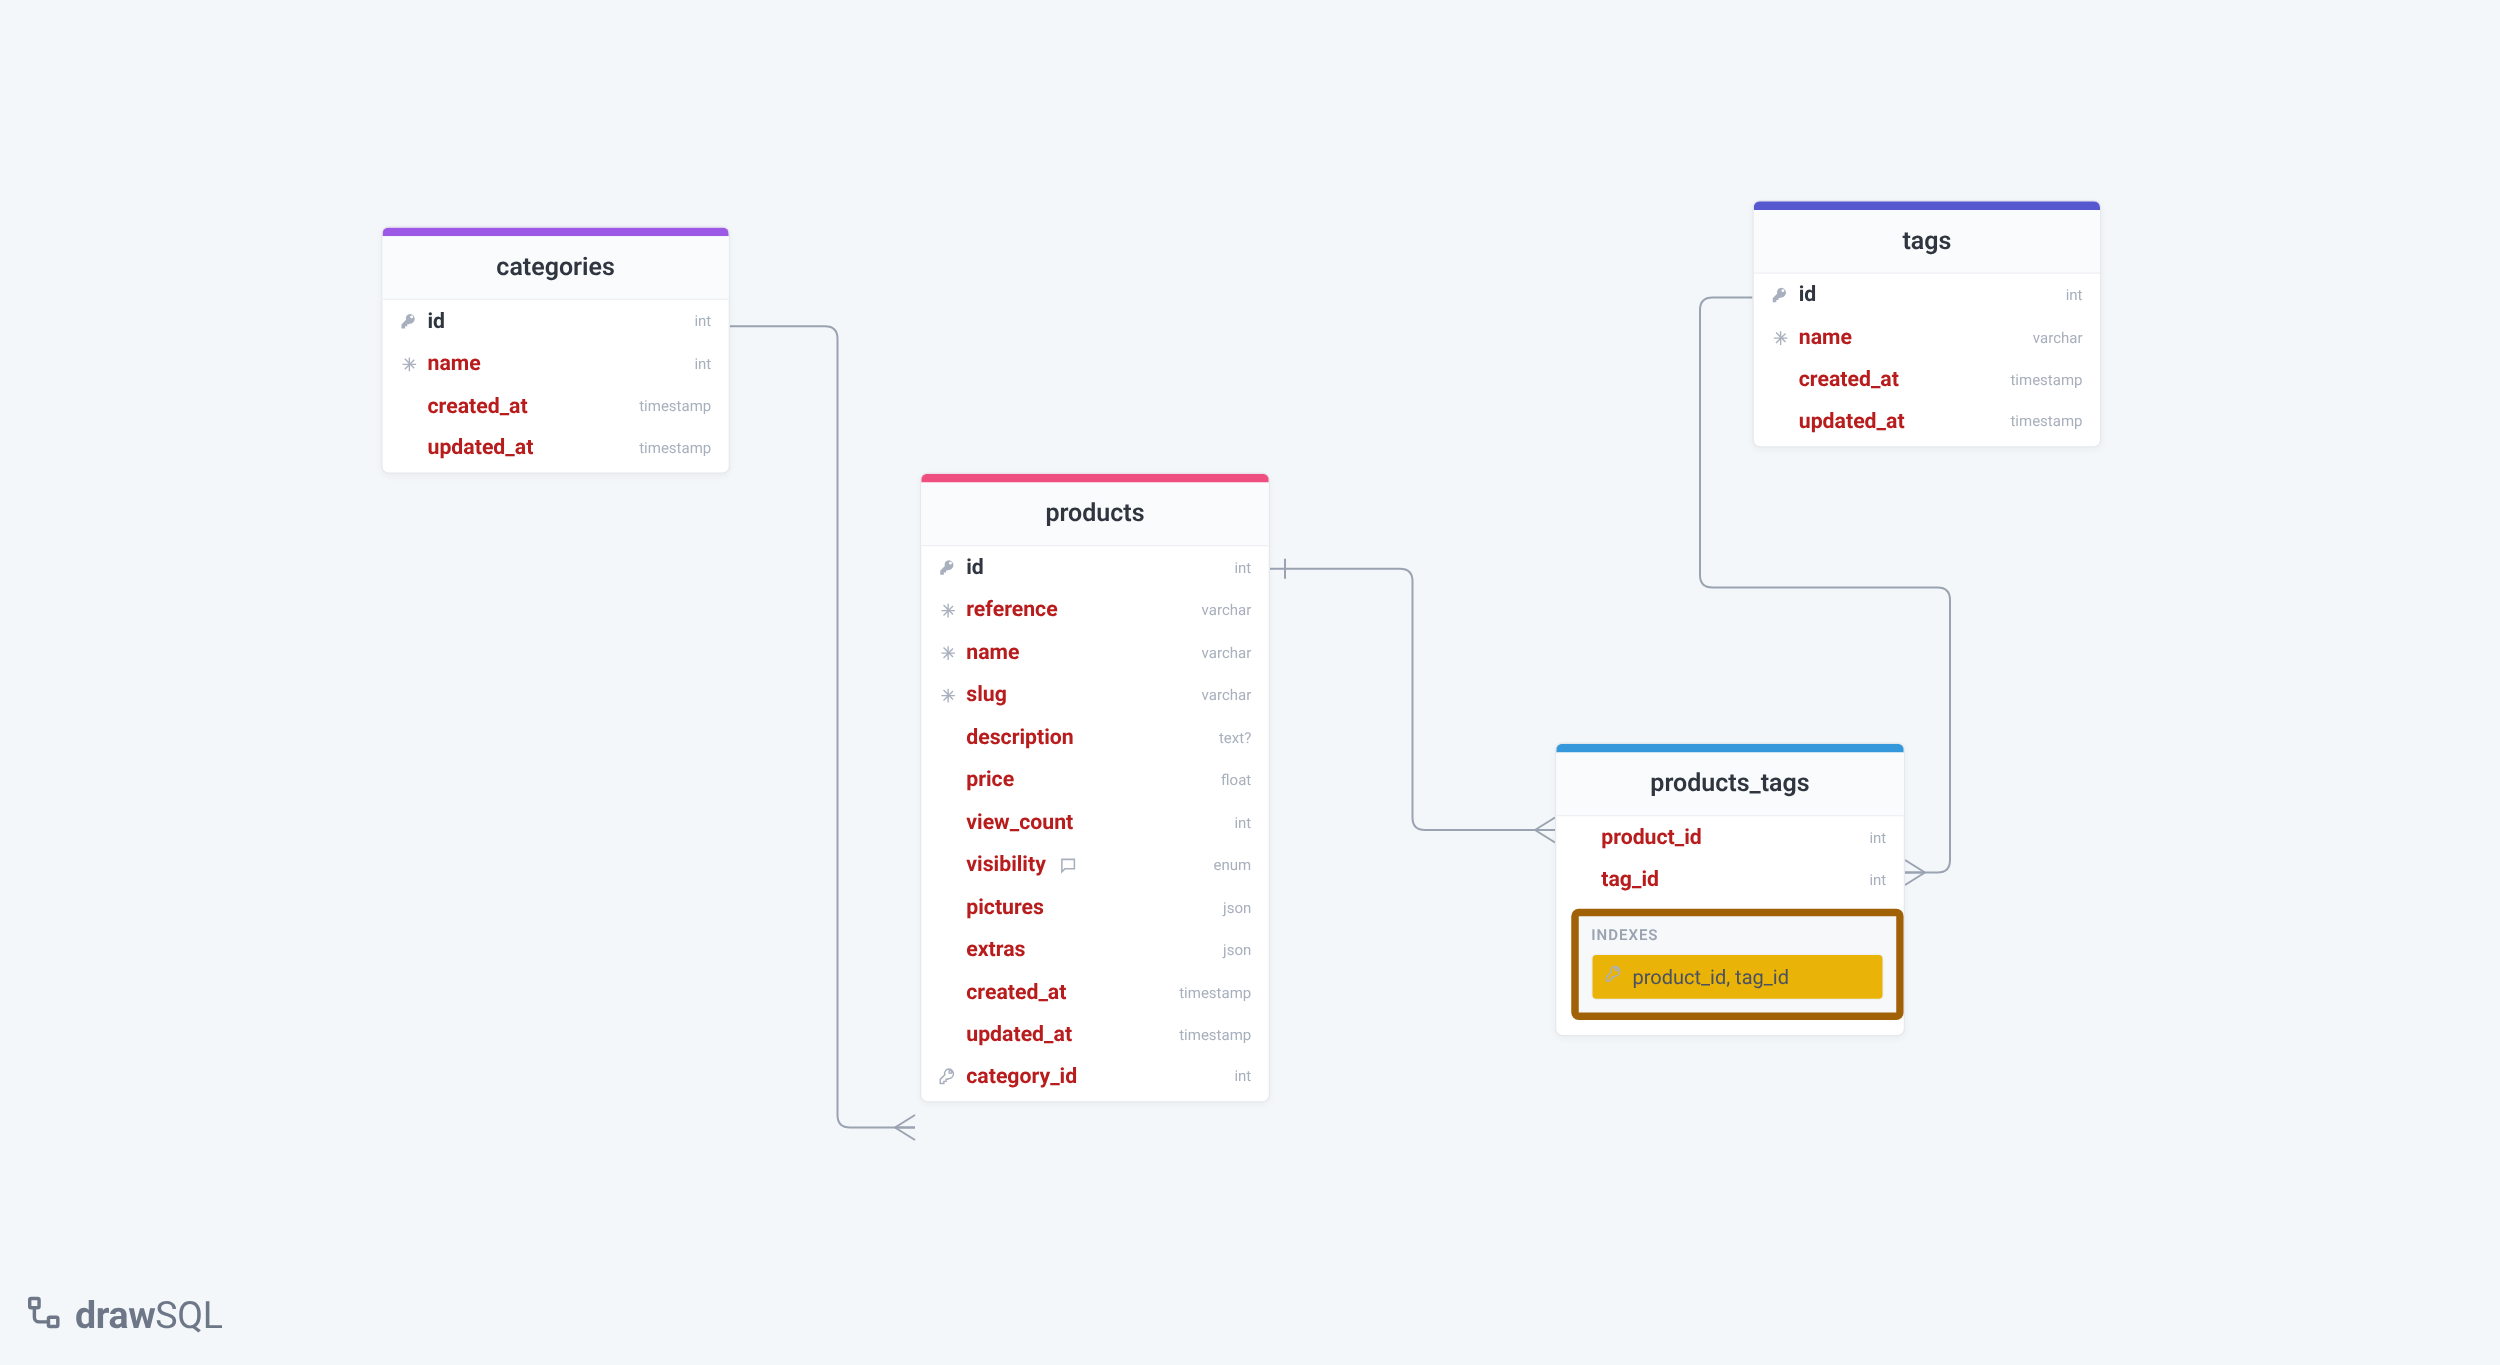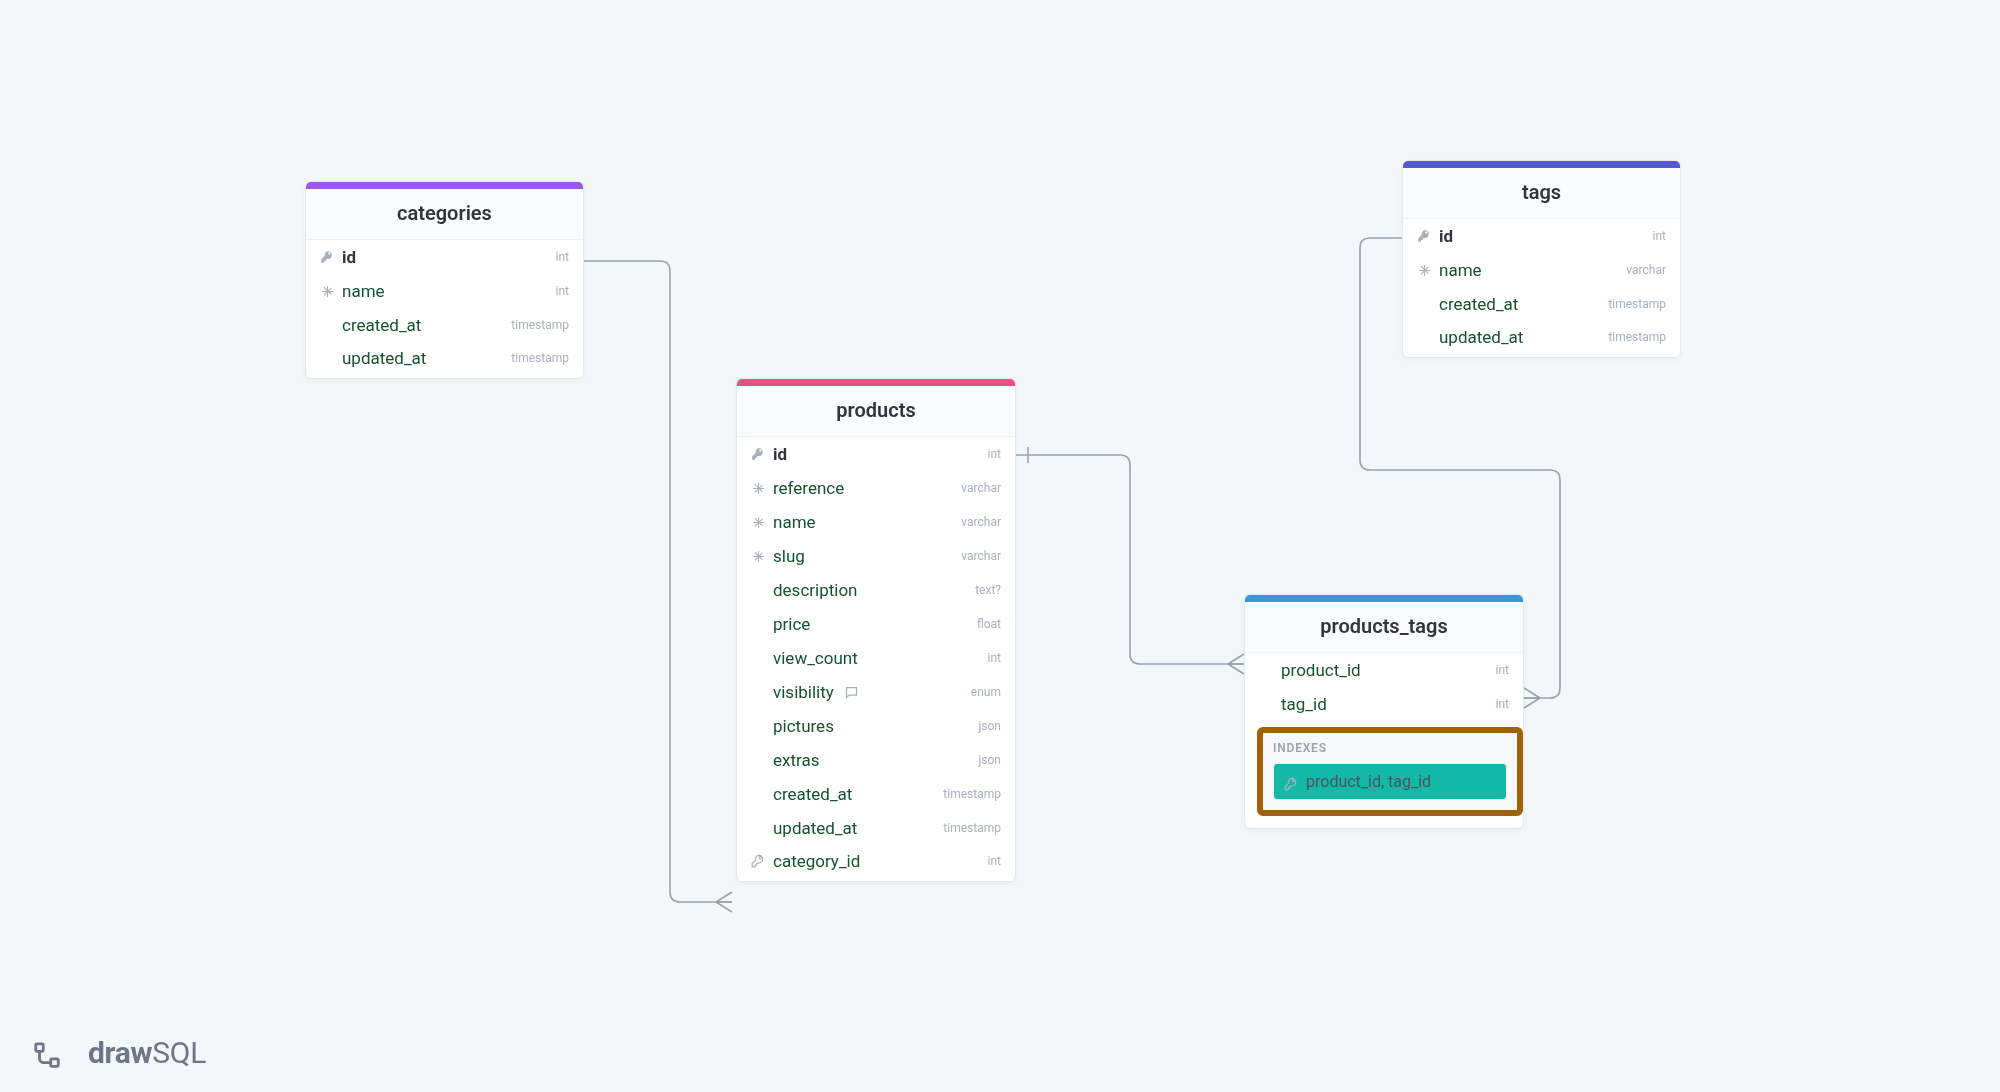--- a/index.html
+++ b/index.html
@@ -45,21 +45,22 @@
     font-size: 17px;
     min-height: 34px;
   }
   .col-left {
     display: flex;
     align-items: center;
     gap: 6px;
     color: #4a5262;
   }
   .col-name {
-    color: #14532d;
+    color: #b91c1c;
+    font-weight: bold;
   }
   .col-name.bold {
     font-weight: 700;
     color: #2f3640;
   }
   .col-type {
     color: #a8b0bd;
     font-size: 12px;
   }
   .icon-slot {
@@ -80,26 +81,26 @@
     padding: 8px 10px 10px 10px;
   }
   .indexes-label {
     font-size: 12px;
     letter-spacing: 0.8px;
     color: #9aa3b1;
     font-weight: 600;
     margin-bottom: 8px;
   }
   .index-item {
-    background: #14b8a6;
+    background: #eab308;
     border: 1px solid #eef0f3;
     border-radius: 4px;
     padding: 8px 10px;
     display: flex;
-    align-items: flex-end;
+    align-items: flex-start;
     gap: 8px;
     font-size: 16px;
     color: #4a5262;
   }
   .connector-svg {
     position: absolute;
     top: 0;
     left: 0;
     width: 2000px;
     height: 1092px;
@@ -110,25 +111,25 @@
     stroke: #9aa3b1;
     stroke-width: 1.6;
   }
   .crowfoot {
     fill: none;
     stroke: #9aa3b1;
     stroke-width: 1.6;
   }
   .logo {
     position: absolute;
-    left: 32px;
+    left: 20px;
     bottom: 22px;
     display: flex;
-    align-items: flex-end;
-    gap: 26px;
+    align-items: flex-start;
+    gap: 10px;
     color: #6d7787;
   }
   .logo-text {
     font-size: 30px;
     font-weight: 400;
     color: #6d7787;
     letter-spacing: -0.3px;
   }
   .logo-text .bold {
     font-weight: 700;

